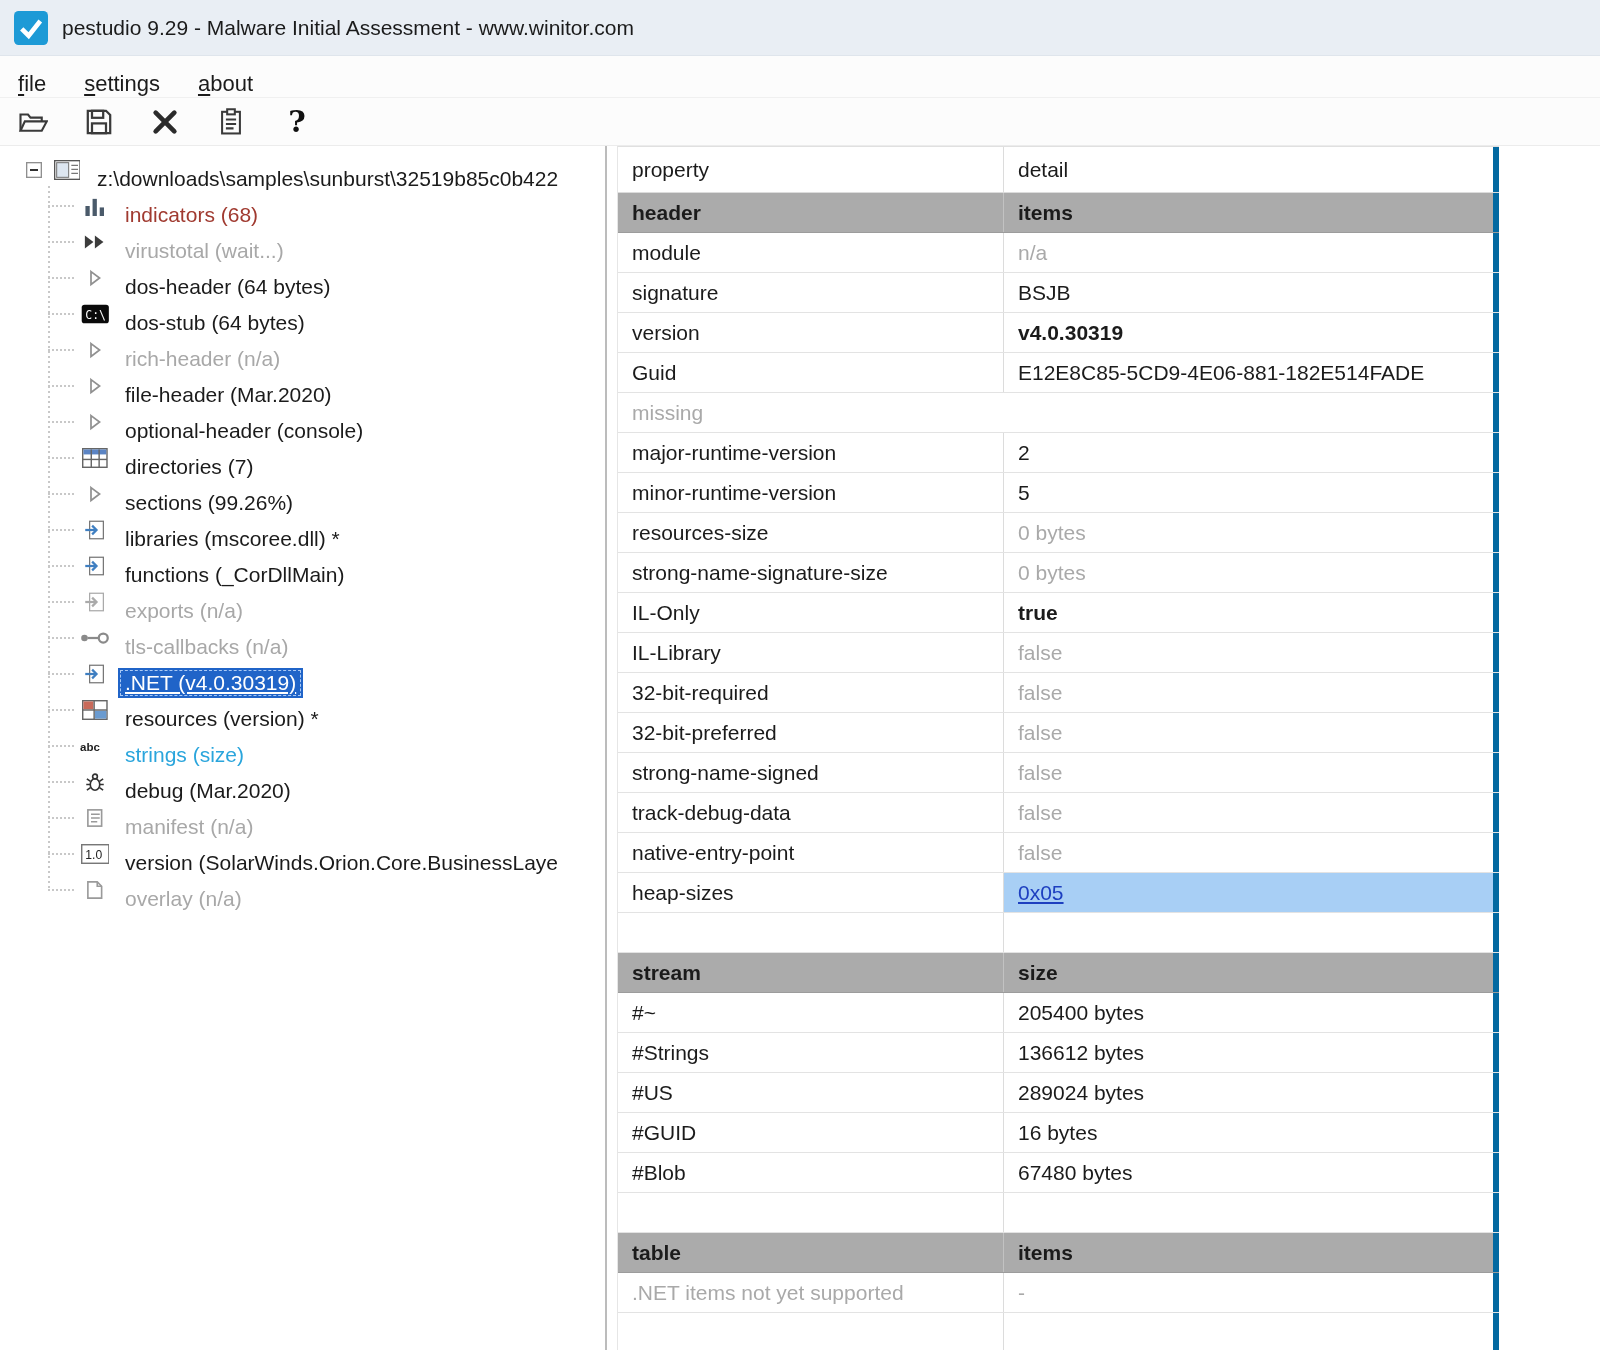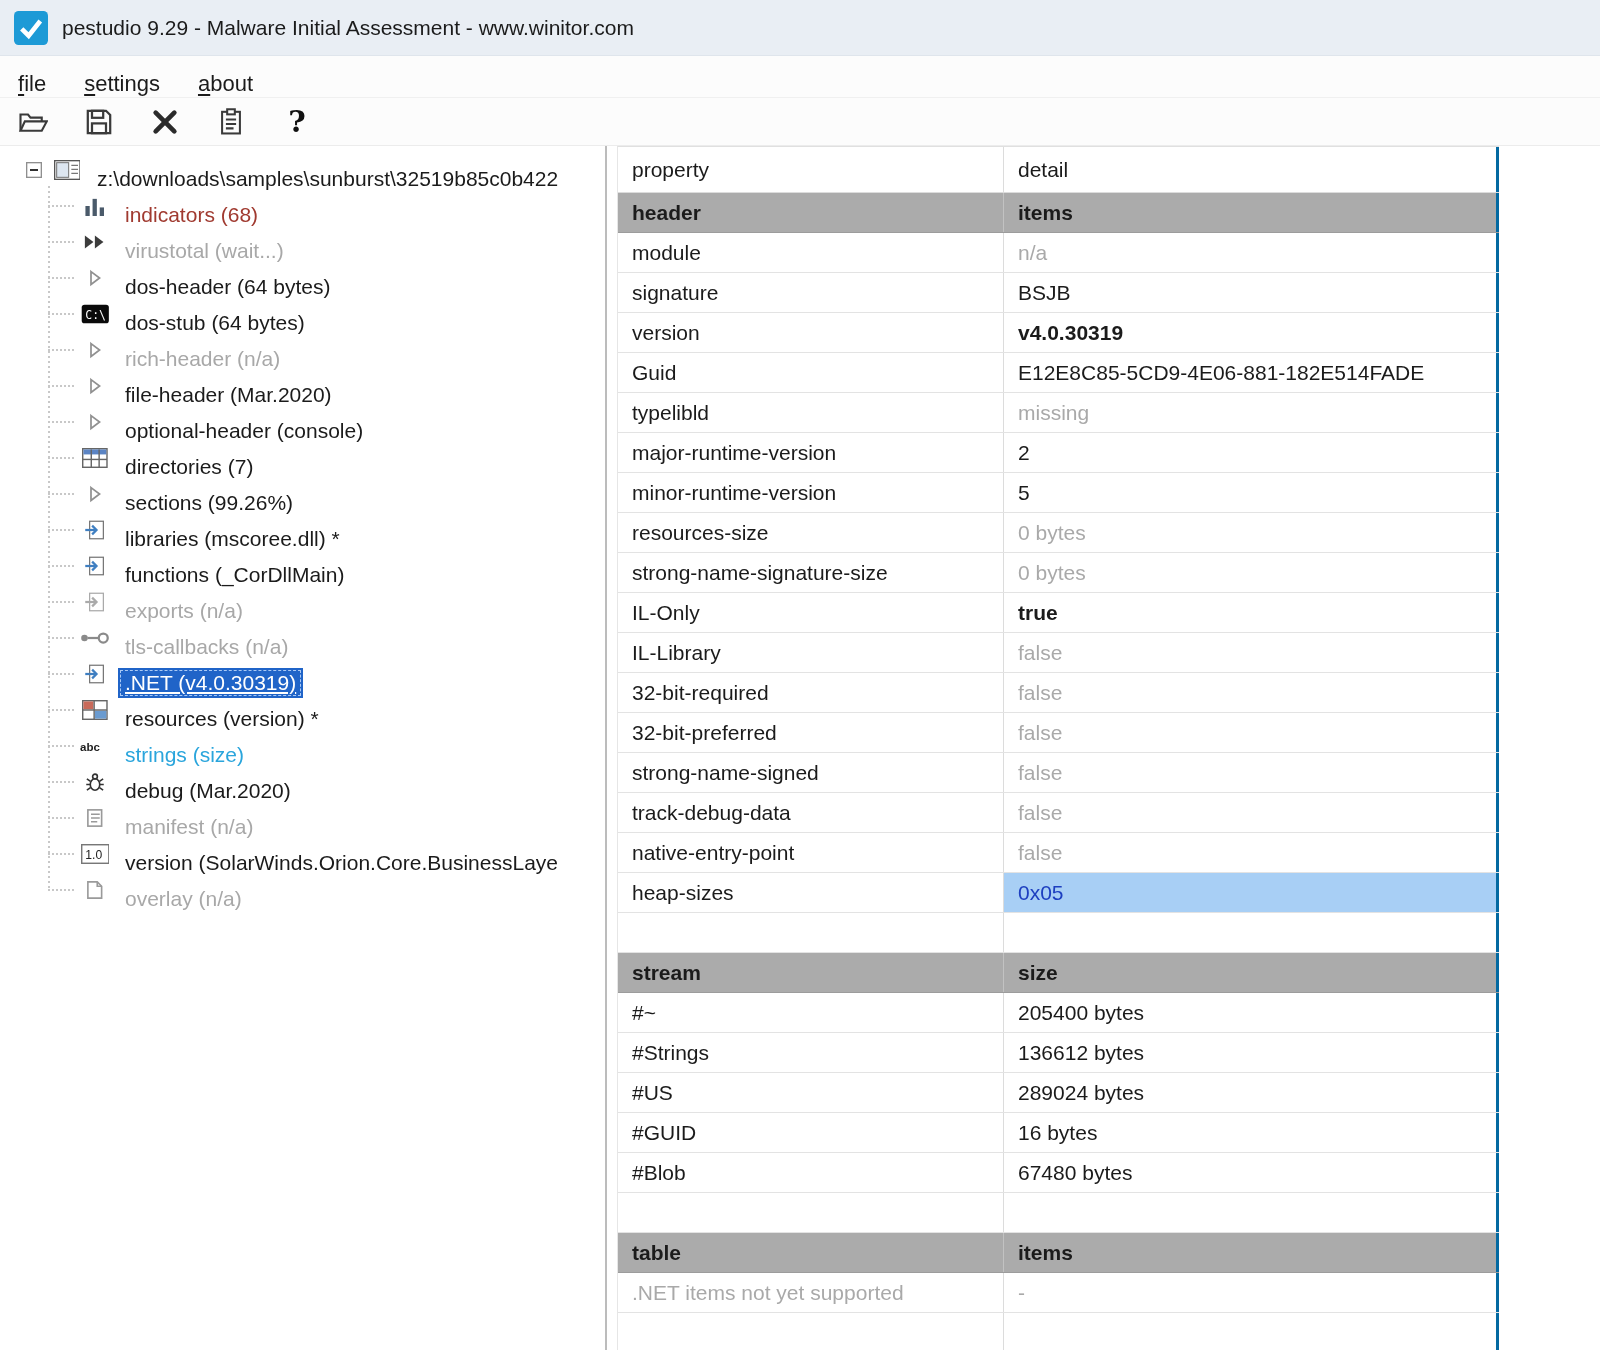--- a/index.html
+++ b/index.html
@@ -46,27 +46,27 @@
   .t-label.blue { color:var(--strings-blue,#2aa5dc); }
   .t-label.selected { background:var(--selection-blue,#2064c8); color:#fff;
     outline:1px dashed #a9c9f5; outline-offset:-3px;text-decoration:underline; }
 
   
   .table-pane { flex:1; margin-left:10px; font-size:21px; overflow:hidden; }
   .grid { width:882px; border-top:1px solid #e0e0e0; border-left:1px solid #e6e6e6; }
   .thead { display:flex; height:46px; border-bottom:1px solid #dcdcdc; background:#fff; }
   .cell { display:flex; align-items:center; padding:0 14px; overflow:hidden; white-space:nowrap; }
   .cell-p { width:386px; border-right:1px solid #dcdcdc; flex:none; }
-  .cell-d { flex:1; border-right:3px solid #0369a1; }
+  .cell-d { flex:1; border-right:6px solid #0369a1; }
   .row { display:flex; height:40px; border-bottom:1px solid #e3e3e3; background:#fff; }
   .row.section { background:var(--header-gray,#ababab); font-weight:700; border-bottom:1px solid #9c9c9c; }
   .row.section .cell-p { border-right:1px solid #c2c2c2; }
   .cell.muted { color:#a9a9a9; }
   .cell.bold { font-weight:700; }
-  .cell-d.selected { background:var(--highlight-blue-bg,#a8cff5); color:#1d3fc0; }
+  .cell-d.selected { background:var(--highlight-blue-bg,#a8cff5); color:#1d3fc0;text-decoration:underline; }
 </style>
 </head>
 <body>
 
 <div class="titlebar">
   <span class="logo" id="logo">
       <svg viewBox="0 0 22 22">
         <rect x="0" y="0" width="22" height="22" rx="3" fill="#1d9ad6"></rect>
         <path d="M5 11.5 L9.5 16 L17 6.5" stroke="#fff" stroke-width="3" fill="none"></path>
       </svg>
@@ -359,21 +359,20 @@
         </div>
         <div class="row">
           <div class="cell cell-p">version</div>
           <div class="cell cell-d bold">v4.0.30319</div>
         </div>
         <div class="row">
           <div class="cell cell-p">Guid</div>
           <div class="cell cell-d">E12E8C85-5CD9-4E06-881-182E514FADE</div>
         </div>
         <div class="row">
-          <div class="cell cell-p">typelibld</div>
           <div class="cell cell-d muted">missing</div>
         </div>
         <div class="row">
           <div class="cell cell-p">major-runtime-version</div>
           <div class="cell cell-d">2</div>
         </div>
         <div class="row">
           <div class="cell cell-p">minor-runtime-version</div>
           <div class="cell cell-d">5</div>
         </div>

